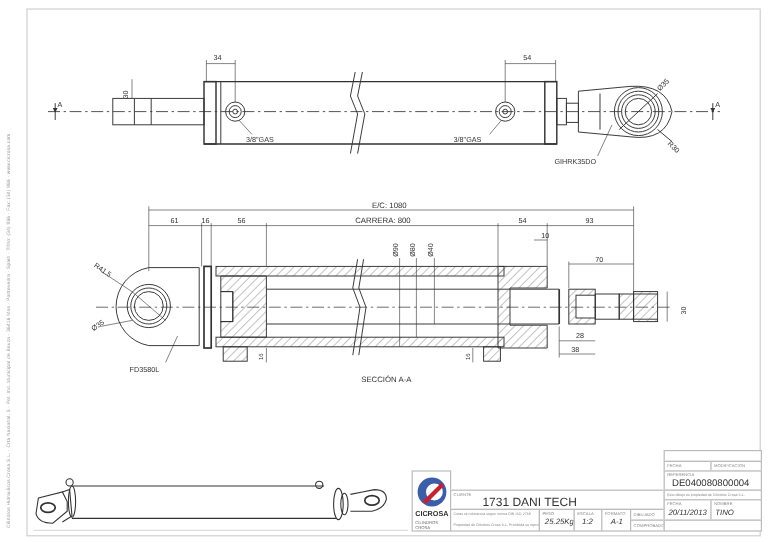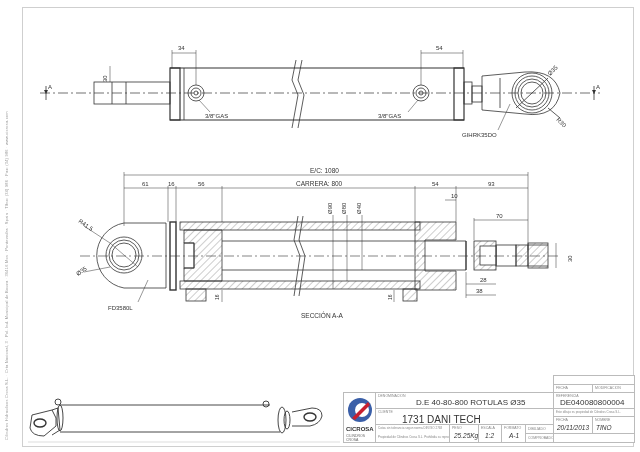--- a/index.html
+++ b/index.html
@@ -213,24 +213,20 @@
   <div class="cell" style="left:0;top:17px;width:33px;height:51px;">
     <svg width="28" height="28" viewBox="0 0 28 28" style="position:absolute;left:2px;top:3px;">
       <circle cx="14" cy="14" r="12" fill="#3a5fa8"></circle>
       <circle cx="16" cy="14" r="7" fill="#fff"></circle>
       <path d="M6,22 L22,6 L24,9 L9,24 Z" fill="#c8202f"></path>
     </svg>
     <span class="logo-text" style="left:2px;top:33px;">CICROSA</span>
     <span class="logo-sub" style="left:2px;top:41px;">CILINDROS CROSA</span>
   </div>
 
-  <div class="cell" style="left:32px;top:17px;width:179px;height:17px;">
-    <span class="lbl">DENOMINACION</span>
-    <span class="val" style="left:40px;top:5px;font-size:8px;">D.E 40-80-800 ROTULAS Ø35</span>
-  </div>
 
   <div class="cell" style="left:32px;top:33px;width:179px;height:17px;">
     <span class="lbl">CLIENTE</span>
     <span class="val" style="left:26px;top:5px;font-size:10px;">1731  DANI TECH</span>
   </div>
 
   <div class="cell" style="left:32px;top:49px;width:75px;height:19px;">
     <span class="lbl" style="font-size:3px;">Cotas sin tolerancia segun norma DIN ISO 2768</span>
     <span class="lbl" style="font-size:3px;top:10px;">Propiedad de Cilindros Crosa S.L. Prohibida su reproduccion</span>
   </div>

